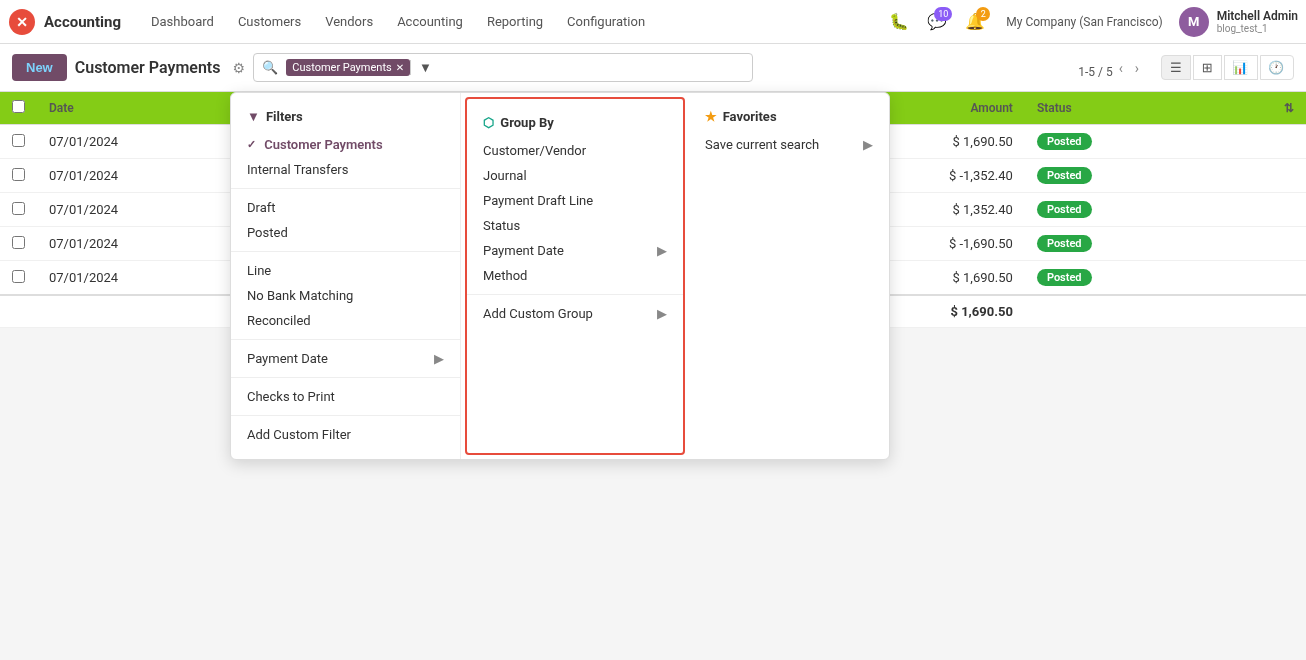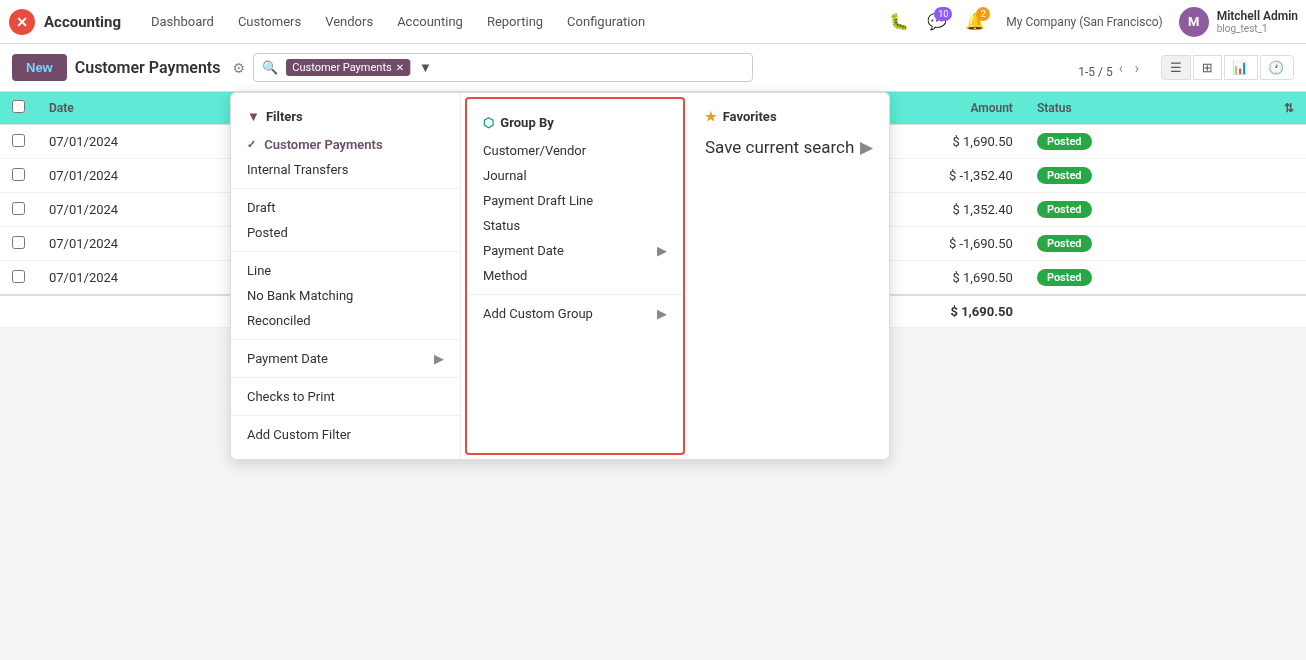--- a/index.html
+++ b/index.html
@@ -76,21 +76,21 @@
     .pag-btn { cursor: pointer; padding: 3px 6px; color: #888; font-size: 14px; }
     .view-btns { display: flex; gap: 2px; margin-left: 8px; }
     .view-btn { padding: 4px 8px; border: 1px solid #ddd; cursor: pointer; color: #555; font-size: 13px; background: #fff; }
     .view-btn.active { background: #f0f0f0; }
     .view-btn:first-child { border-radius: 4px 0 0 4px; }
     .view-btn:last-child { border-radius: 0 4px 4px 0; }
 
     
     .table-container { background: #fff; margin: 0; }
     table { width: 100%; border-collapse: collapse; }
-    th { padding: 8px 12px; text-align: left; font-weight: 600; font-size: 12px; color: #555; border-bottom: 1px solid #ddd; background: #5eead4; }
+    th { padding: 8px 12px; text-align: left; font-weight: 600; font-size: 12px; color: #555; border-bottom: 1px solid #ddd; background: #84cc16; }
     td { padding: 8px 12px; border-bottom: 1px solid #f0f0f0; font-size: 13px; color: #333; }
     .status-badge {
       background: #28a745; color: #fff; border-radius: 12px; padding: 2px 10px;
       font-size: 11px; font-weight: 600; display: inline-block;
     }
     .amount-col { text-align: right; }
     .total-row td { font-weight: 700; border-top: 2px solid #ddd; }
     input[type=checkbox] { cursor: pointer; }
 
     
@@ -117,21 +117,21 @@
     .groupby-title { font-weight: 700; font-size: 13px; padding: 4px 16px 8px; display: flex; align-items: center; gap: 6px; color: #333; }
     .groupby-icon { color: #17a589; }
     .groupby-item { padding: 5px 16px; cursor: pointer; font-size: 13px; color: #333; }
     .groupby-divider { border: none; border-top: 1px solid #eee; margin: 6px 0; }
     .groupby-item-row { display: flex; align-items: center; justify-content: space-between; padding: 5px 16px; cursor: pointer; font-size: 13px; }
 
     
     .favorites-panel { width: 200px; padding: 12px 0; }
     .fav-title { font-weight: 700; font-size: 13px; padding: 4px 16px 8px; display: flex; align-items: center; gap: 6px; color: #333; }
     .fav-star { color: #f39c12; }
-    .fav-item-row { display: flex; align-items: flex-end; justify-content: space-between; padding: 5px 16px; cursor: pointer; font-size: 17px; }
+    .fav-item-row { display: flex; align-items: flex-end; justify-content: space-between; padding: 5px 16px; cursor: pointer; font-size: 13px; }
   </style>
 </head>
 <body>
 
 <div class="top-nav">
   <div class="nav-logo">
     <svg viewBox="0 0 28 28" width="28" height="28">
       <circle cx="14" cy="14" r="13" fill="#e74c3c"></circle>
       <text x="14" y="19" text-anchor="middle" fill="white" font-size="14" font-weight="bold">✕</text>
     </svg>

